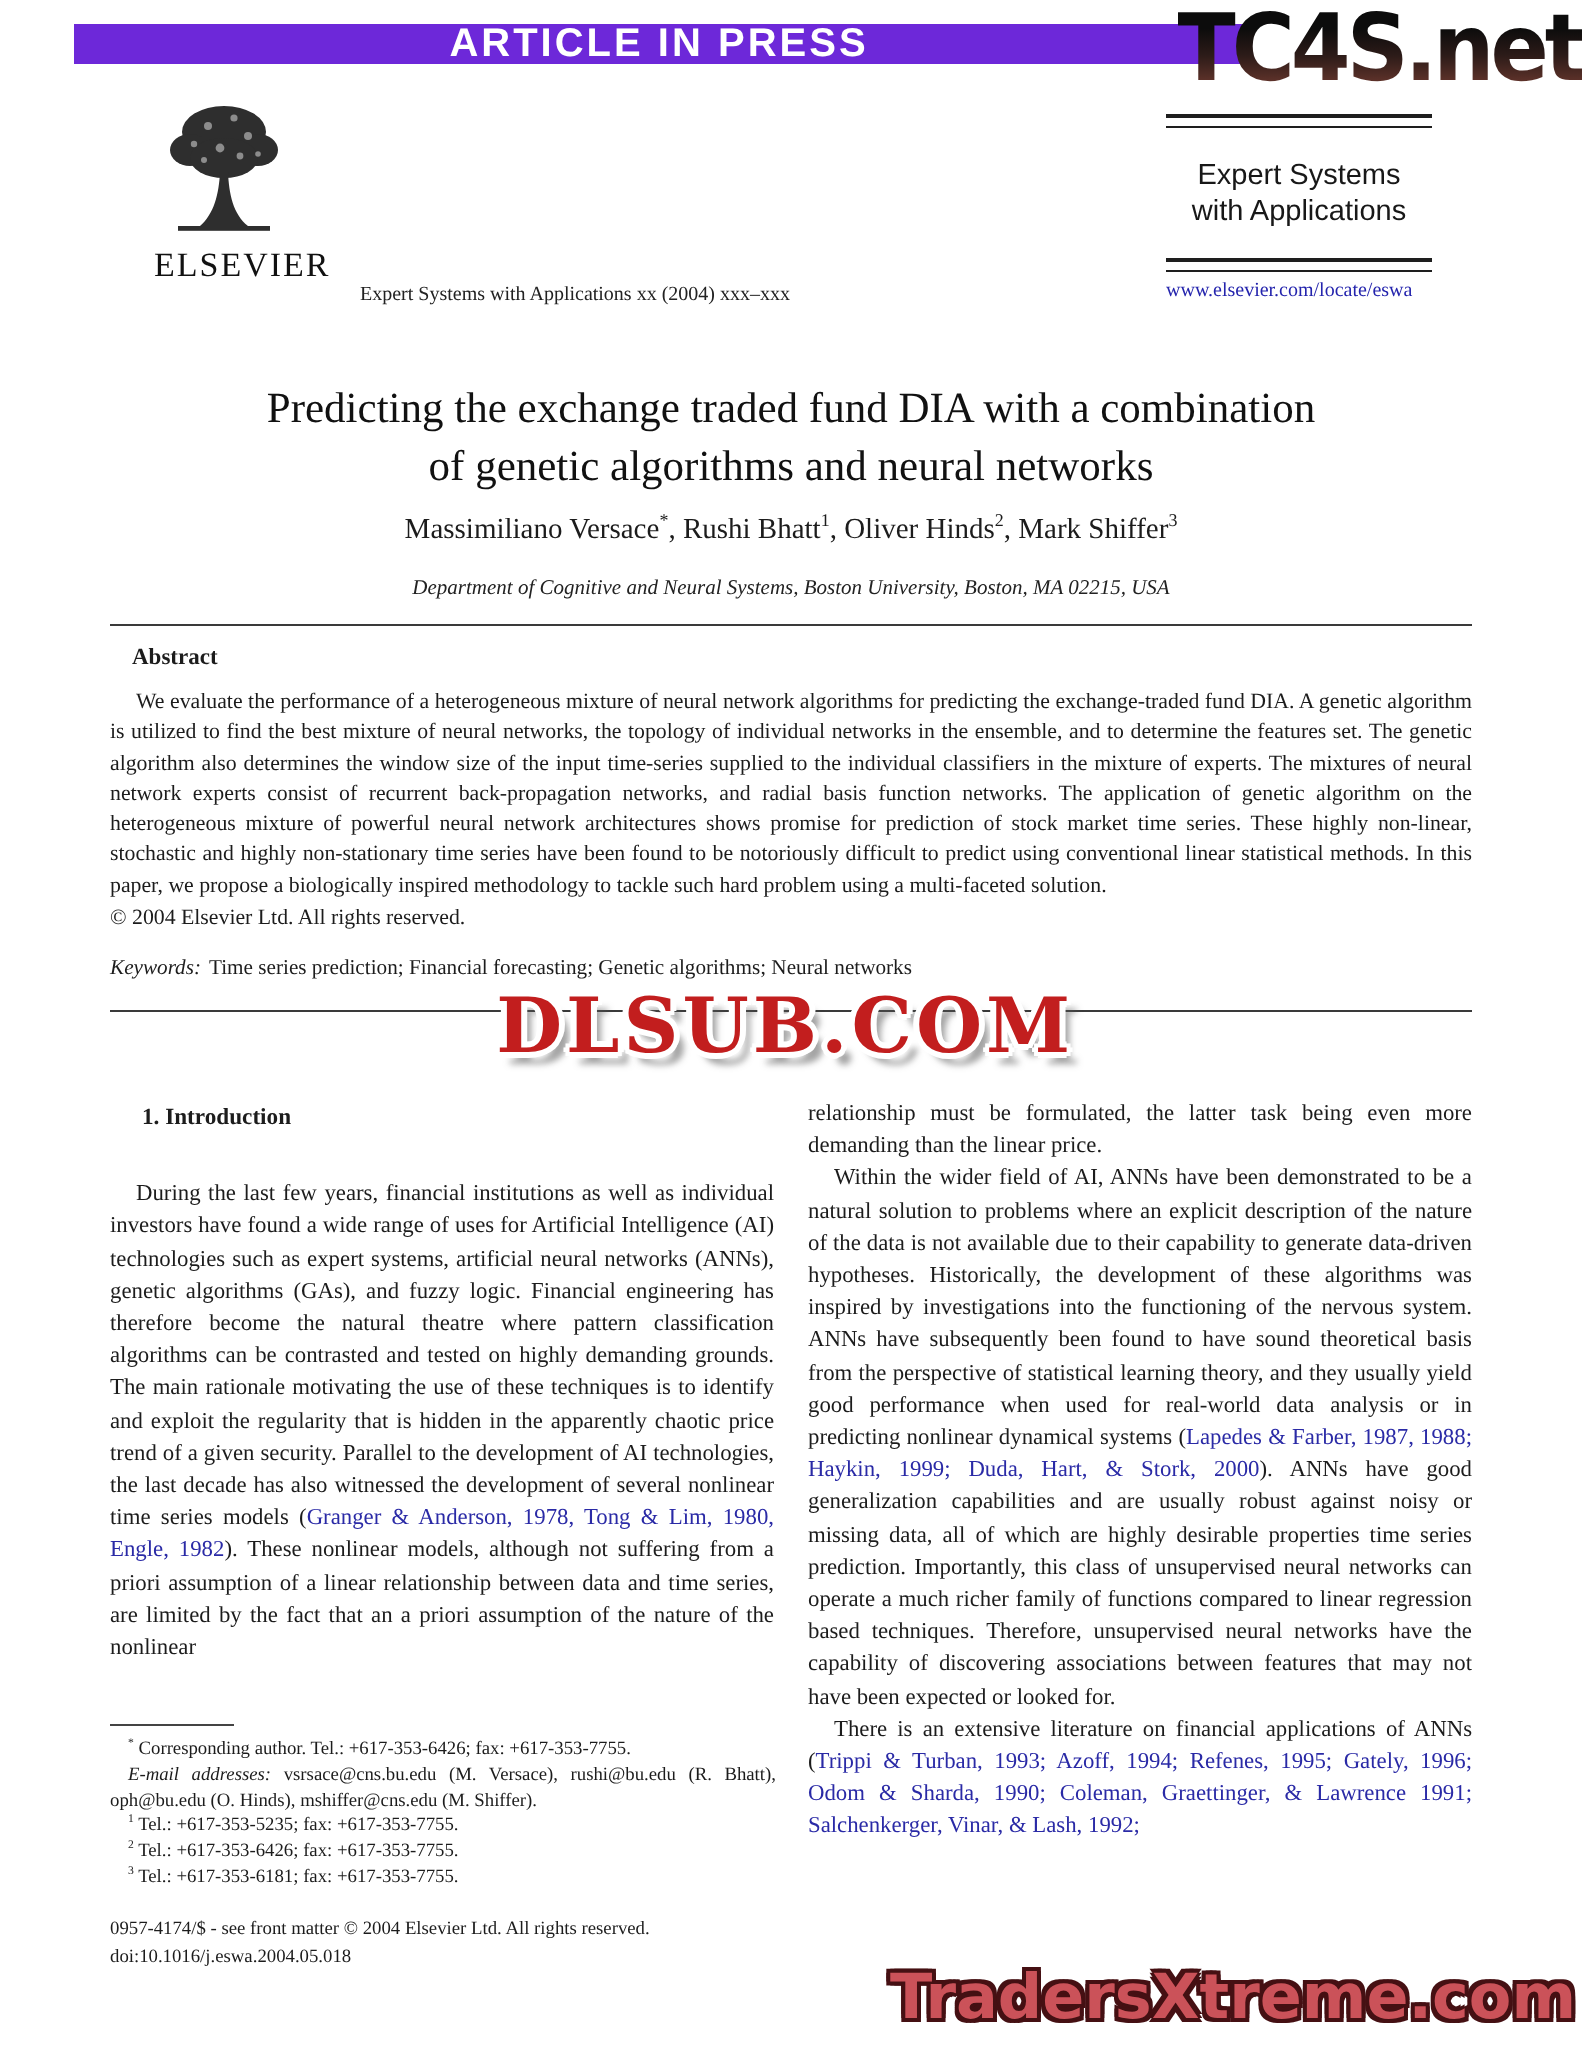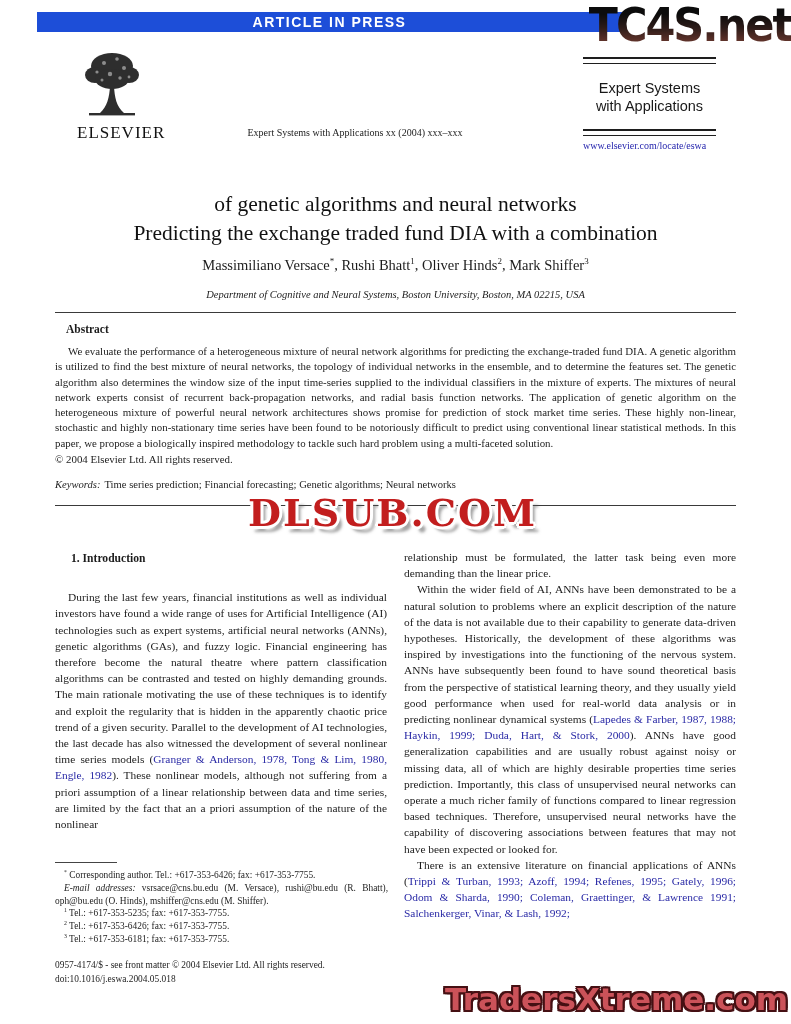--- a/index.html
+++ b/index.html
@@ -4,36 +4,36 @@
 <style>
   html,body{margin:0;padding:0;background:#8a8a8a;}
   .page{
     position:relative; width:791px; height:1024px; background:#ffffff;
     margin:0 auto; overflow:hidden;
     font-family:"Liberation Serif","DejaVu Serif",serif; color:#1c1c1c;
   }
   
   .banner{
     position:absolute; left:37px; top:12px; width:585px; height:20px;
-    background:#1d4ed8; color:#ffffff; text-align:center; line-height:21px;
+    background:#6d28d9; color:#ffffff; text-align:center; line-height:21px;
     font-family:"Liberation Sans","DejaVu Sans",sans-serif; font-weight:bold;
-    font-size:14px; letter-spacing:1.5px;
+    font-size:20px; letter-spacing:1.5px;
   }
   .tc4s{
     position:absolute; right:0px; top:-2px; font-family:"DejaVu Sans",sans-serif;
     font-weight:bold; font-size:43px; letter-spacing:-2px; transform:scaleY(1.08);
     transform-origin:top; background:linear-gradient(180deg,#0c0c0c 30%,#2c1b18 55%,#703a30 88%);
     -webkit-background-clip:text; background-clip:text; color:transparent;
   }
   .tree{position:absolute; left:82px; top:50px;}
   .elsevier-word{
     position:absolute; left:77px; top:123px; font-size:17px; letter-spacing:1px; color:#111;
   }
   .jcite{
-    position:absolute; left:180px; top:127px; width:350px; text-align:center;
+    position:absolute; left:180px; top:142px; width:350px; text-align:left;
     font-size:10px; color:#222;
   }
   .jlogo-rule{position:absolute; left:583px; width:133px; height:4px;
     border-top:2px solid #1e1e1e; border-bottom:1px solid #1e1e1e;}
   .jlogo-rule.top{top:57px;} .jlogo-rule.bottom{top:129px;}
   .jlogo-name{
     position:absolute; left:583px; top:79px; width:133px; text-align:center;
     font-family:"Liberation Sans","DejaVu Sans",sans-serif; font-size:14.5px;
     line-height:18px; color:#181818;
   }
@@ -132,22 +132,22 @@
 
   <div class="jlogo-rule top"></div>
   <div class="jlogo-name">
     <div>Expert Systems</div>
     <div>with Applications</div>
   </div>
   <div class="jlogo-rule bottom"></div>
   <a class="jlink">www.elsevier.com/locate/eswa</a>
 
   <div class="title">
+    <div>Predicting the exchange traded fund DIA with a combination</div>
     <div>of genetic algorithms and neural networks</div>
-    <div>Predicting the exchange traded fund DIA with a combination</div>
   </div>
   <div class="authors"><span>Massimiliano Versace</span><span class="sup">*</span><span>, Rushi Bhatt</span><span class="sup">1</span><span>, Oliver Hinds</span><span class="sup">2</span><span>, Mark Shiffer</span><span class="sup">3</span></div>
   <div class="affil">Department of Cognitive and Neural Systems, Boston University, Boston, MA 02215, USA</div>
   <div class="rule-affil"></div>
 
   <div class="abstract-block">
     <h3>Abstract</h3>
     <p class="abs">We evaluate the performance of a heterogeneous mixture of neural network algorithms for predicting the exchange-traded fund DIA. A genetic algorithm is utilized to find the best mixture of neural networks, the topology of individual networks in the ensemble, and to determine the features set. The genetic algorithm also determines the window size of the input time-series supplied to the individual classifiers in the mixture of experts. The mixtures of neural network experts consist of recurrent back-propagation networks, and radial basis function networks. The application of genetic algorithm on the heterogeneous mixture of powerful neural network architectures shows promise for prediction of stock market time series. These highly non-linear, stochastic and highly non-stationary time series have been found to be notoriously difficult to predict using conventional linear statistical methods. In this paper, we propose a biologically inspired methodology to tackle such hard problem using a multi-faceted solution.</p>
     <p class="copy">© 2004 Elsevier Ltd. All rights reserved.</p>
     <div class="kw-line">

